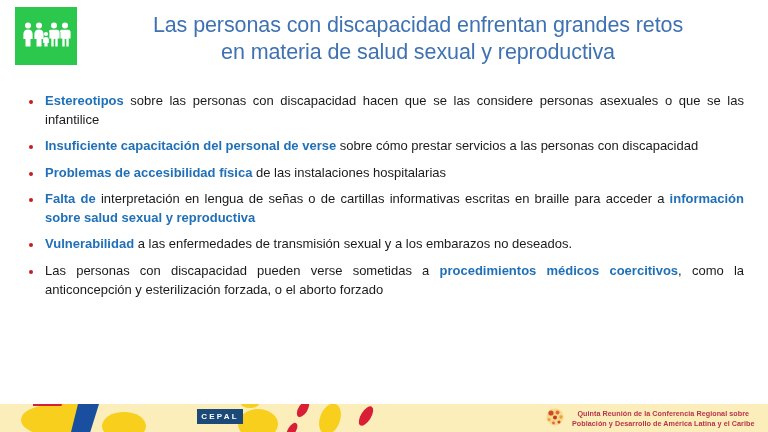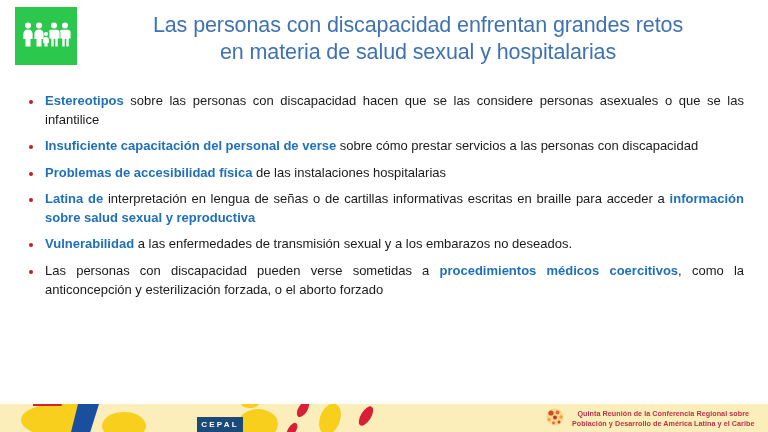--- a/index.html
+++ b/index.html
@@ -101,21 +101,20 @@
     height: 15px;
     background: #1b4a78;
     color: #ffffff;
     font-size: 8px;
     letter-spacing: 2.2px;
     font-weight: bold;
     display: flex;
     align-items: center;
     justify-content: center;
     font-family: "Liberation Sans", sans-serif;
-    margin-top: 8px;
   }
 
   .conf-logo {
     position: absolute;
     left: 545px;
     top: 408px;
     width: 22px;
     height: 20px;
   }
   .conf-text {
@@ -153,21 +152,21 @@
         <path d="M30 8.7 h6 c1.6 0 2.6 1 2.6 2.6 l0 6.3 h-1.9 l0 7.9 h-2.4 l0 -7.4 h-1.6 l0 7.4 h-2.4 l0 -7.9 h-1.9 l0 -6.3 C27.4 9.7 28.4 8.7 30 8.7 z"></path>
 
         <circle cx="44" cy="4.5" r="3"></circle>
         <path d="M41 8.7 h6 c1.6 0 2.6 1 2.6 2.6 l0 6.3 h-1.9 l0 7.9 h-2.4 l0 -7.4 h-1.6 l0 7.4 h-2.4 l0 -7.9 h-1.9 l0 -6.3 C38.4 9.7 39.4 8.7 41 8.7 z"></path>
       </g>
     </svg>
   </div>
 
   <div class="slide-title">
     <span class="line">Las personas con discapacidad enfrentan grandes retos</span>
-    <span class="line">en materia de salud sexual y hospitalarias</span>
+    <span class="line">en materia de salud sexual y reproductiva</span>
   </div>
 
 </div>
 
 <div class="bullet-list">
 
   <div class="bullet-item">
     <span class="bullet-dot"></span>
     <span class="hl">Estereotipos</span><span> sobre las personas con discapacidad hacen que se las considere personas asexuales o que se las infantilice</span>
   </div>
@@ -177,21 +176,21 @@
     <span class="hl">Insuficiente capacitación del personal de verse</span><span> sobre cómo prestar servicios a las personas con discapacidad</span>
   </div>
 
   <div class="bullet-item">
     <span class="bullet-dot"></span>
     <span class="hl">Problemas de accesibilidad física</span><span> de las instalaciones hospitalarias</span>
   </div>
 
   <div class="bullet-item">
     <span class="bullet-dot"></span>
-    <span class="hl">Latina de</span><span> interpretación en lengua de señas o de cartillas informativas escritas en braille para acceder a </span><span class="hl">información sobre salud sexual y reproductiva</span>
+    <span class="hl">Falta de</span><span> interpretación en lengua de señas o de cartillas informativas escritas en braille para acceder a </span><span class="hl">información sobre salud sexual y reproductiva</span>
   </div>
 
   <div class="bullet-item">
     <span class="bullet-dot"></span>
     <span class="hl">Vulnerabilidad</span><span> a las enfermedades de transmisión sexual y a los embarazos no deseados.</span>
   </div>
 
   <div class="bullet-item">
     <span class="bullet-dot"></span>
     <span>Las personas con discapacidad pueden verse sometidas a </span><span class="hl">procedimientos médicos coercitivos</span><span>, como la anticoncepción y esterilización forzada, o el aborto forzado</span>

